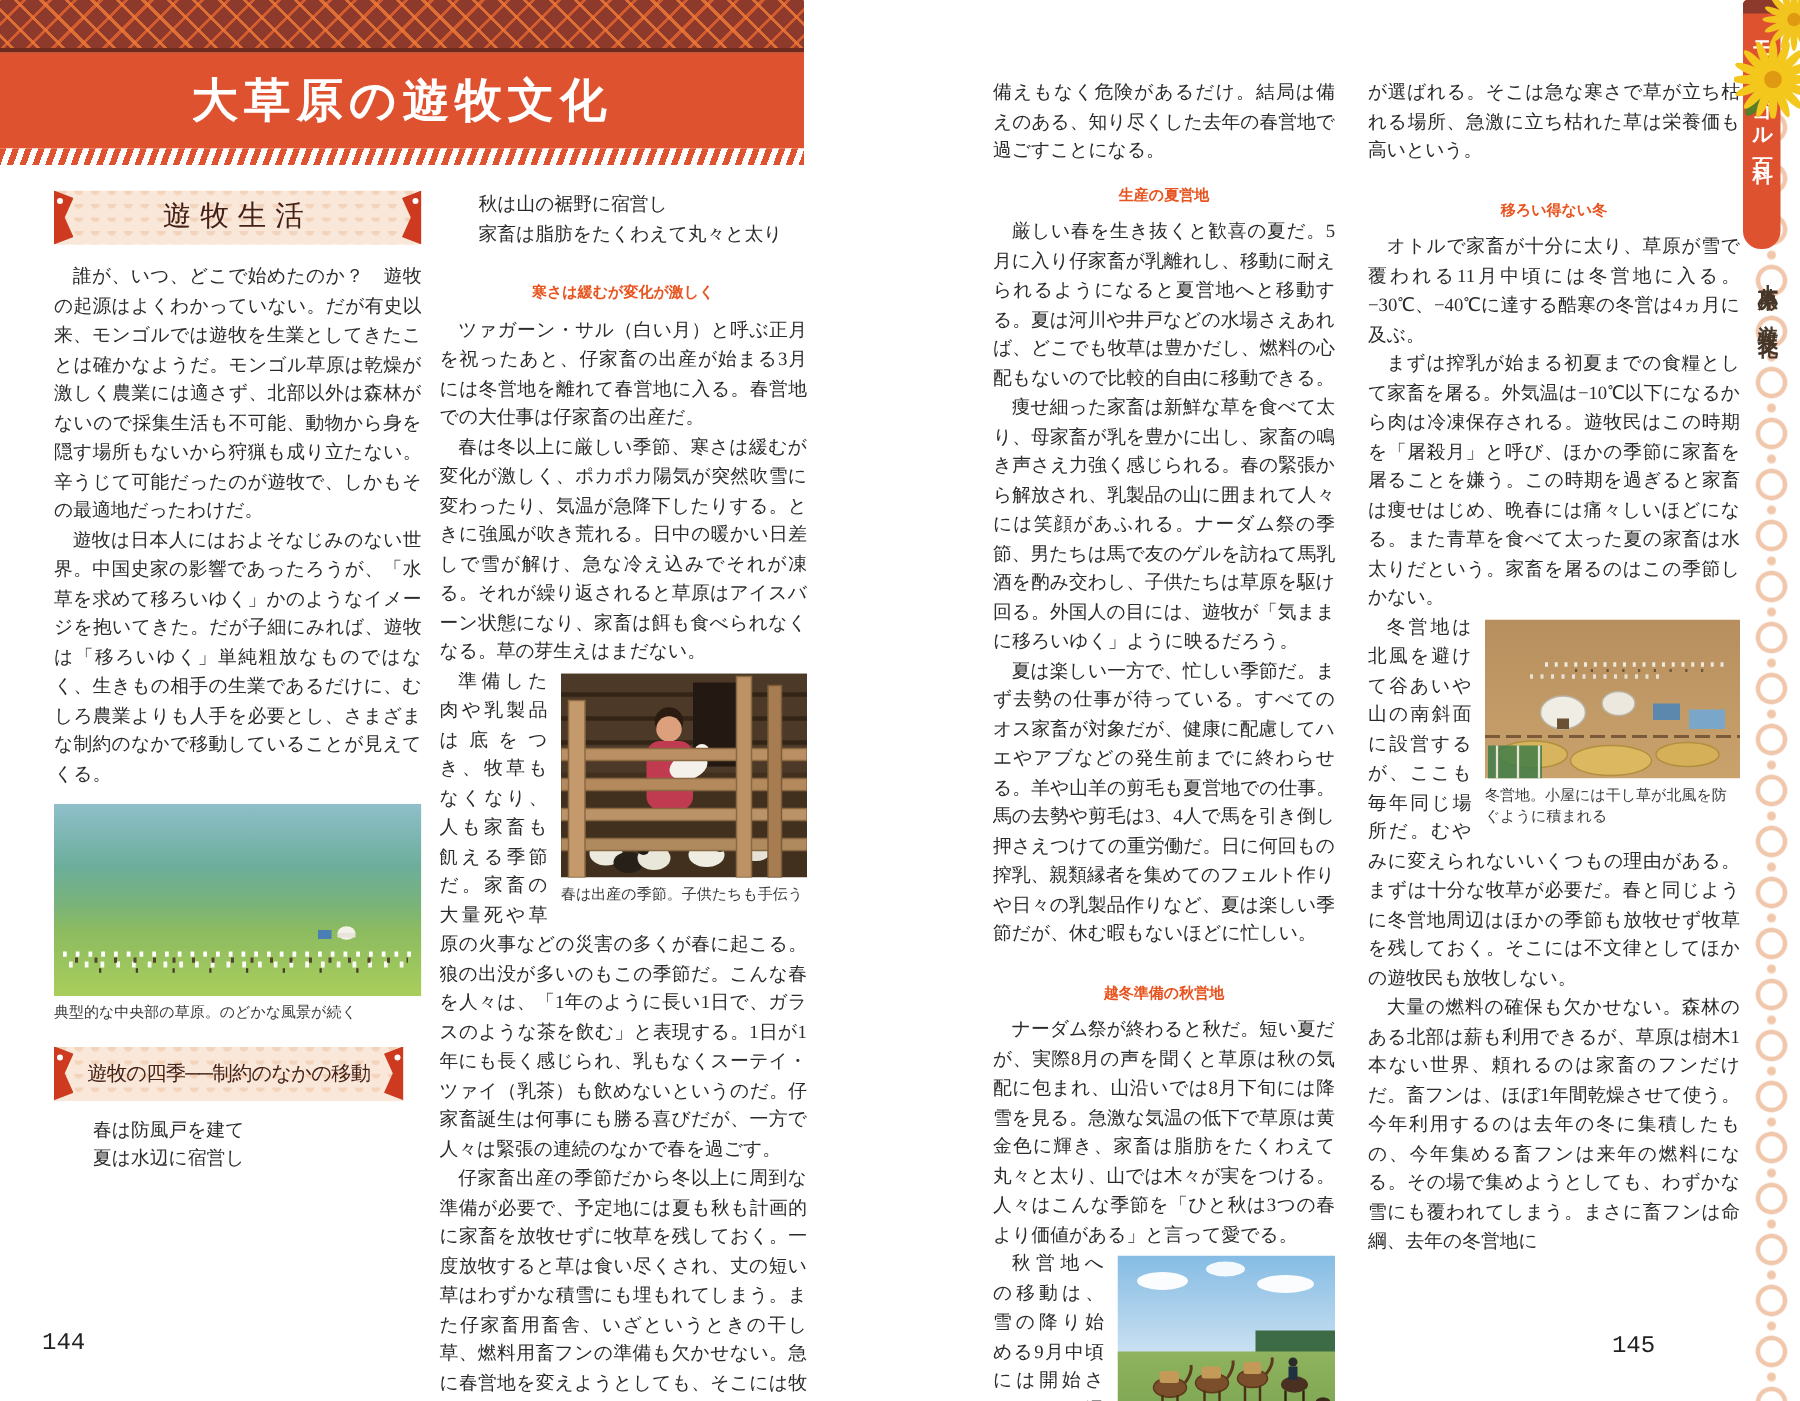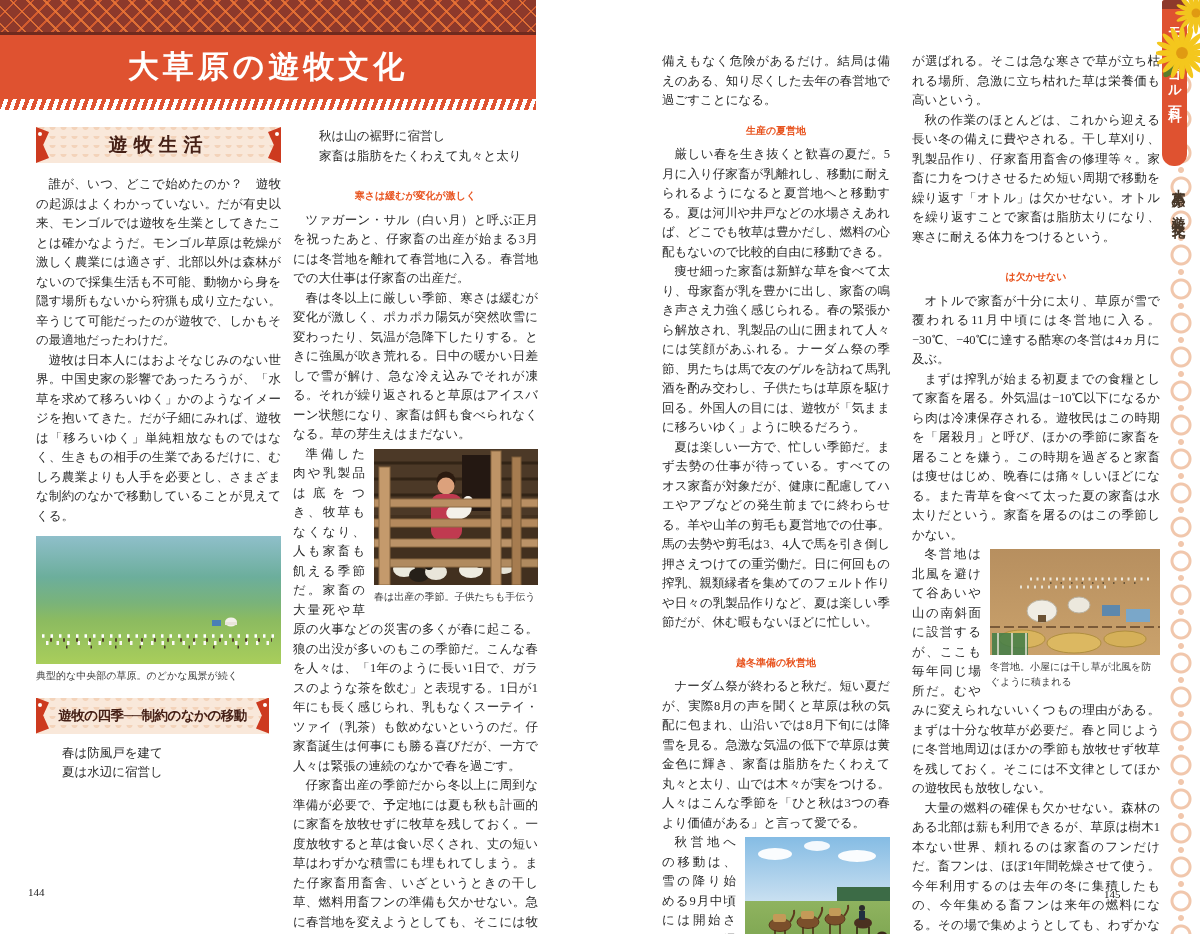--- a/index.html
+++ b/index.html
@@ -27,44 +27,44 @@
   .col-w4{width:248px;}
   .col p{margin:0;text-indent:1em;}
   .col p.cont{text-indent:0;}
   .verse{text-indent:0 !important;padding-left:26px;}
   
   .khead{display:flex;align-items:stretch;height:36px;background-color:#f9e8da;
     background-image:radial-gradient(circle at 50% 0px, #f3d3ba 0 2.5px, transparent 3.5px);
     background-size:11px 9px;margin:0 0 12px 0;}
   .khead.second{margin:14px 12px 10px 0;}
   .khead-t{flex:1;display:flex;align-items:center;justify-content:center;
-    font-family:"Liberation Sans",sans-serif;font-weight:bold;color:#452016;}
+    font-family:"Liberation Sans",sans-serif;font-weight:normal;color:#452016;}
   .khead.first .khead-t{font-size:19px;letter-spacing:6px;}
   .khead.second .khead-t{font-size:13.5px;letter-spacing:-0.5px;white-space:nowrap;}
   .orn{width:13px;background:#cd3a1f;position:relative;}
   .orn.l{clip-path:polygon(0 0,100% 14%,55% 50%,100% 86%,0 100%);}
   .orn.r{clip-path:polygon(100% 0,0 14%,45% 50%,0 86%,100% 100%);}
   .orn::after{content:"";position:absolute;width:4px;height:4px;border-radius:50%;background:#fff;top:5px;}
   .orn.l::after{left:2px;}
   .orn.r::after{right:2px;}
   
   .subhead{font-family:"Liberation Sans",sans-serif;font-weight:bold;font-size:10px;
     color:#e8541f;margin:20px 0 5px 0;text-indent:0 !important;text-align:center;}
   .subhead.tight{margin-top:10px;}
   
   figure.photo{margin:10px 0 9px 0;}
   figure.photo svg{display:block;}
   .cap{display:block;font-family:"Liberation Sans",sans-serif;font-size:10px;line-height:1.45;
     color:#3a3a3a;margin-top:5px;text-indent:0;text-align:left;}
   .fig{float:right;display:block;margin:4px 0 3px 9px;}
   .fig svg{display:block;}
   
-  .pgnum{position:absolute;font-family:Liberation Serif, serif;font-size:11px;color:#222;}
+  .pgnum{position:absolute;font-family:Liberation Mono, monospace;font-size:16px;color:#222;}
   .pgnum.pl{left:28px;top:886px;}
-  .pgnum.pr{left:504px;top:888px;width:40px;text-align:left;}
+  .pgnum.pr{left:469px;top:888px;width:40px;text-align:center;}
   
   .side-strip{position:absolute;left:1162px;top:0;width:38px;height:934px;}
   .side-pattern{position:absolute;inset:0;
     background-image:
       radial-gradient(circle, rgba(240,196,168,0) 7px, rgba(240,196,168,.95) 8px 10px, rgba(240,196,168,0) 11px),
       radial-gradient(circle, rgba(240,196,168,.95) 0 2.5px, rgba(240,196,168,0) 3.5px);
     background-size:38px 34px,38px 34px;background-position:0 0,0 17px;}
   .tab-pill{position:absolute;left:0;top:0;width:25px;height:166px;background:#df5230;
     border-radius:3px 3px 12px 12px;display:flex;justify-content:center;}
   .tab-pill::before{content:"";position:absolute;top:0;left:0;width:100%;height:9px;
@@ -241,22 +241,21 @@
               <ellipse cx="137" cy="98" rx="5" ry="3.5" fill="#3a2a1a"></ellipse>
             </svg>
 
           </span>
           <span>秋営地への移動は、雪の降り始める9月中頃には開始される。風通しのいい、小高い丘の中腹など</span>
         </p>
       </div>
 
       <div class="col col-w4">
         <p class="cont">が選ばれる。そこは急な寒さで草が立ち枯れる場所、急激に立ち枯れた草は栄養価も高いという。</p>
-        <p>秋の作業のほとんどは、これから迎える長い冬の備えに費やされる。干し草刈り、乳製品作り、仔家畜用畜舎の修理等々。家畜に力をつけさせるため短い周期で移動を繰り返す「オトル」は欠かせない。オトルを繰り返すことで家畜は脂肪太りになり、寒さに耐える体力をつけるという。</p>
-        <div class="subhead">は欠かせない</div>
+        <div class="subhead">移ろい得ない冬</div>
         <p>オトルで家畜が十分に太り、草原が雪で覆われる11月中頃には冬営地に入る。−30℃、−40℃に達する酷寒の冬営は4ヵ月に及ぶ。</p>
         <p>まずは搾乳が始まる初夏までの食糧として家畜を屠る。外気温は−10℃以下になるから肉は冷凍保存される。遊牧民はこの時期を「屠殺月」と呼び、ほかの季節に家畜を屠ることを嫌う。この時期を過ぎると家畜は痩せはじめ、晩春には痛々しいほどになる。また青草を食べて太った夏の家畜は水太りだという。家畜を屠るのはこの季節しかない。</p>
         <p>
           <span class="fig" style="width:170px">
             <svg width="170" height="106" viewBox="0 0 170 106">
               <defs>
                 <linearGradient id="wgnd" x1="0" y1="0" x2="0" y2="1">
                   <stop offset="0" stop-color="#b78f5f"></stop>
                   <stop offset="1" stop-color="#caa26c"></stop>
                 </linearGradient>

